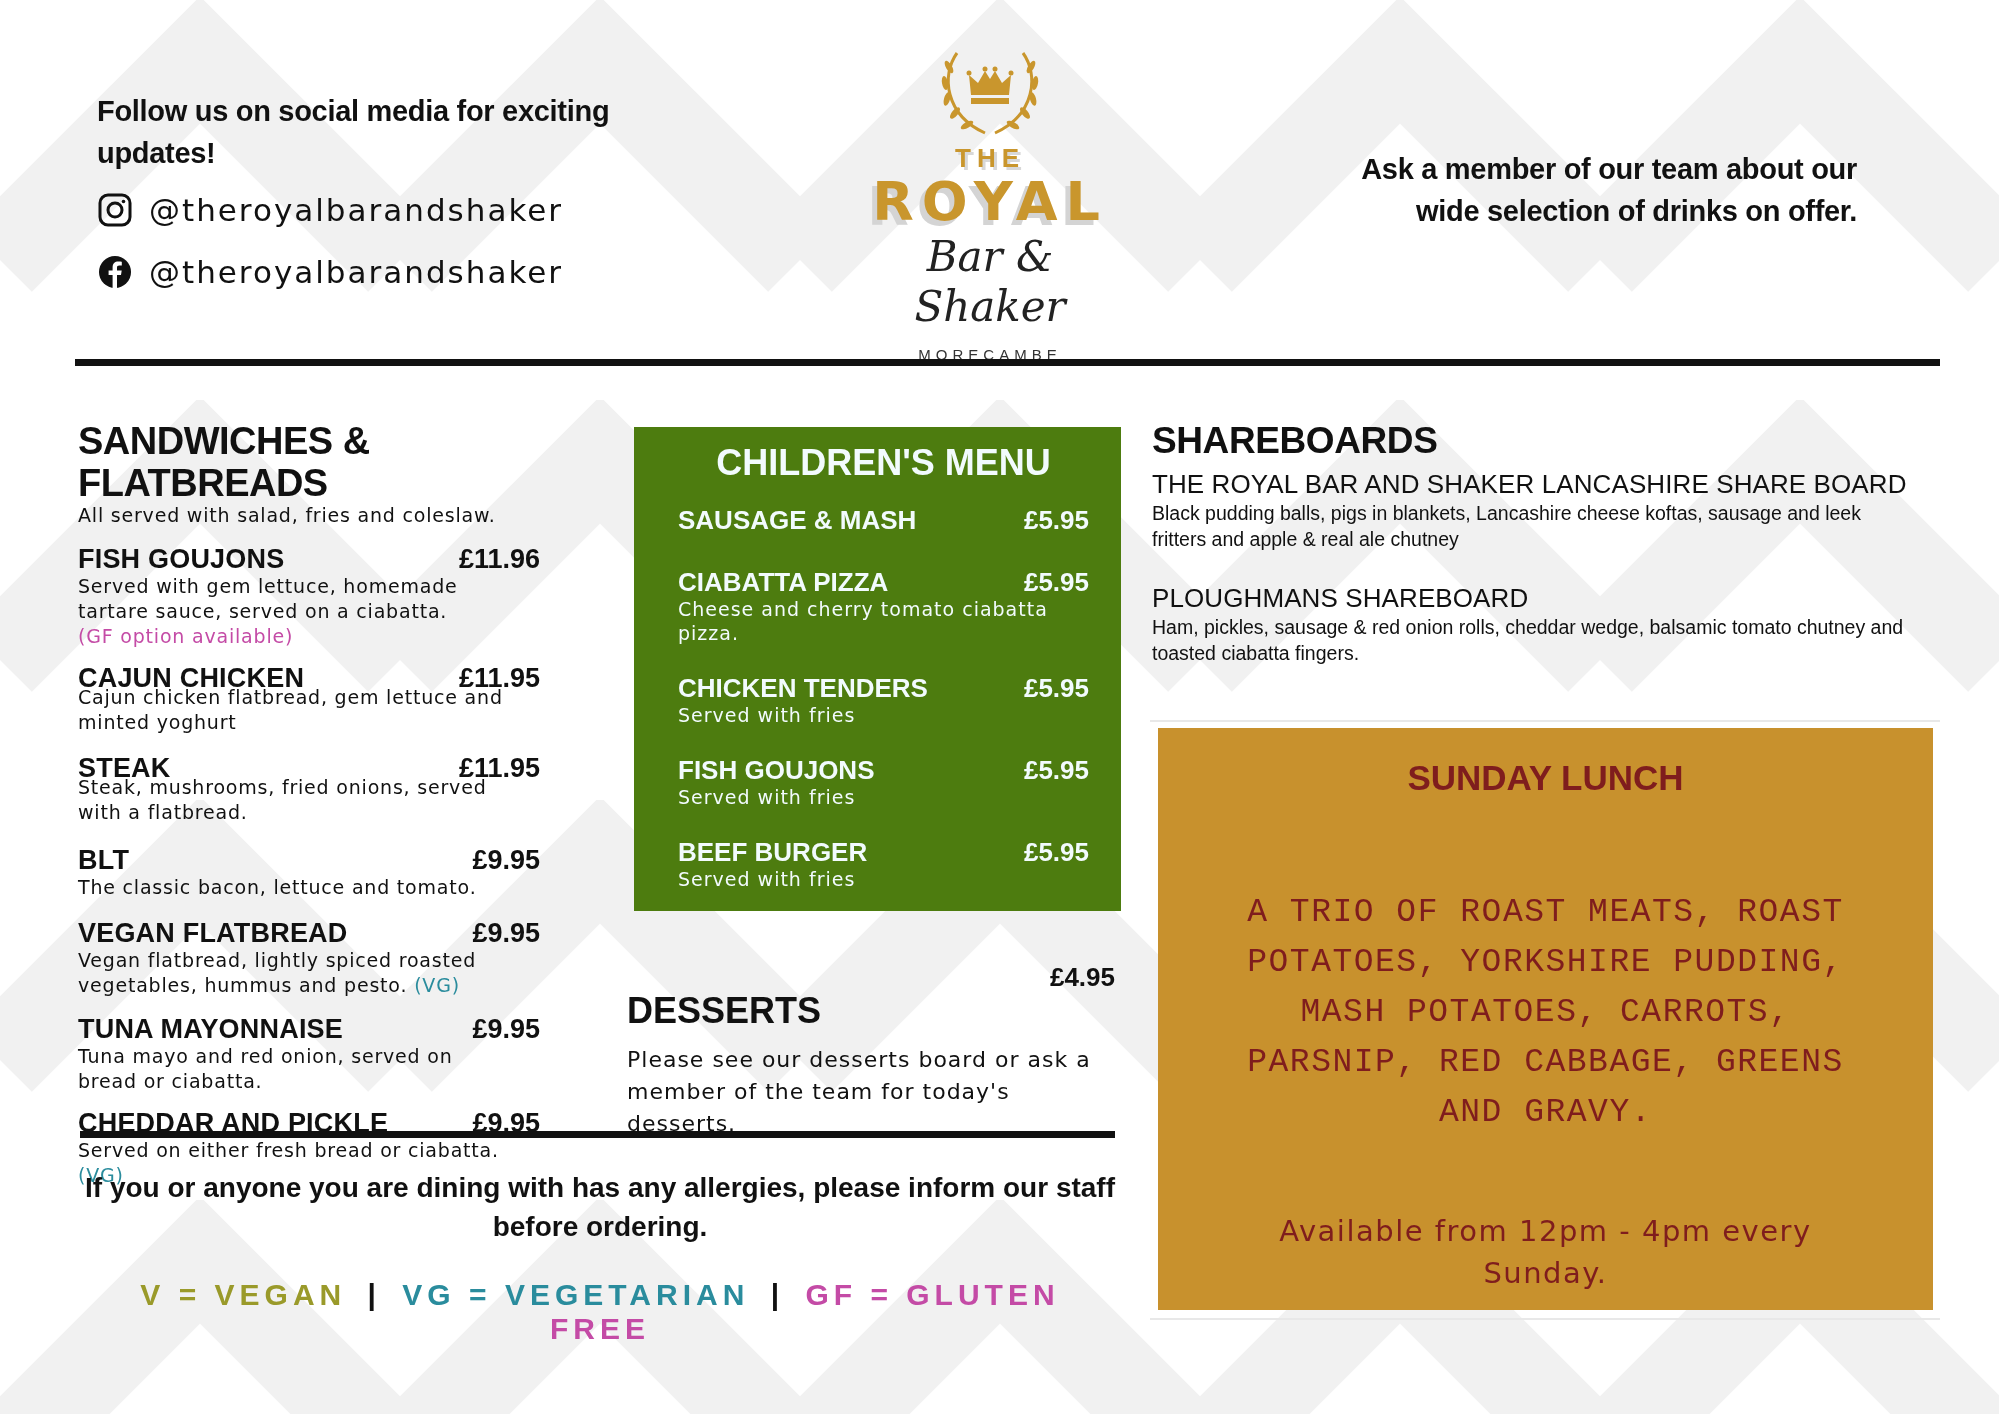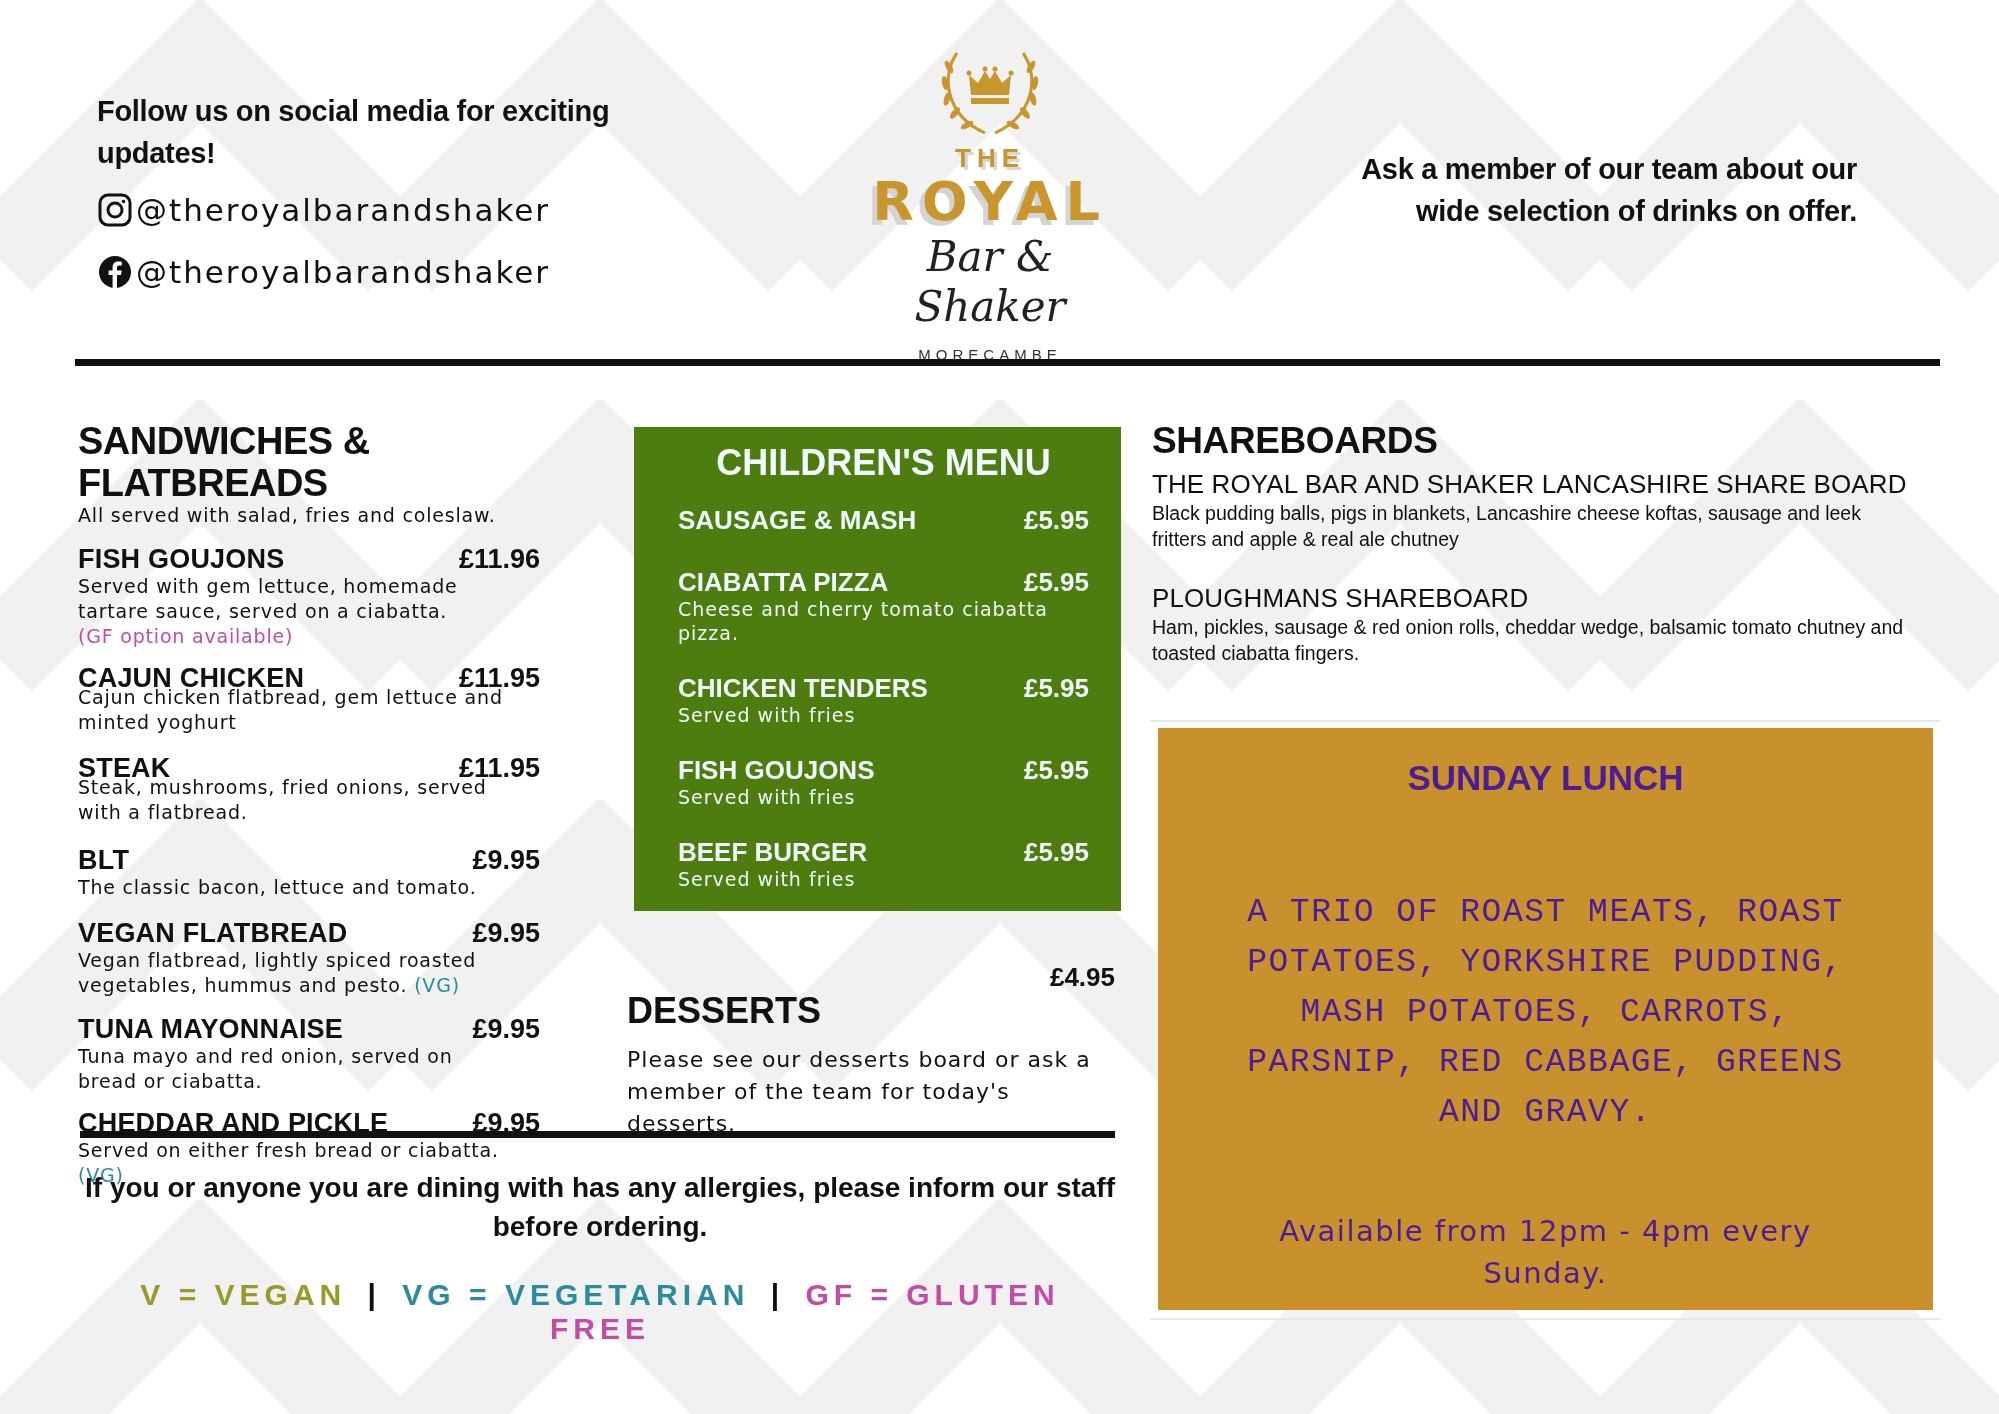--- a/index.html
+++ b/index.html
@@ -8,21 +8,21 @@
       font-family: "Liberation Sans", sans-serif; color: #111;
       background-color: #ffffff;
     }
     .bg {
       position: absolute; inset: 0; z-index: 0;
     }
     .layer { position: absolute; z-index: 1; }
 
     
     .social-title { left: 97px; top: 90px; width: 520px; font-size: 29px; font-weight: 700; line-height: 42px; letter-spacing: -0.3px; }
-    .social-row { left: 97px; display: flex; align-items: center; gap: 3px; font-size: 31px; letter-spacing: 2px; font-family: "DejaVu Sans", sans-serif; font-weight: 400; }
+    .social-row { left: 97px; display: flex; align-items: center; gap: 16px; font-size: 31px; letter-spacing: 2px; font-family: "DejaVu Sans", sans-serif; font-weight: 400; }
     .social-row.ig { top: 192px; }
     .social-row.fb { top: 254px; }
     .social-row svg { width: 36px; height: 36px; }
 
     .logo { left: 850px; top: 45px; width: 280px; text-align: center; }
     .logo .the { font-size: 26px; letter-spacing: 6px; color: #c9962d; font-weight: 700; margin-top: 2px; text-shadow: 3px 3px 0 #d8d8d8; }
     .logo .royal { font-family: "DejaVu Sans", sans-serif; font-size: 54px; letter-spacing: 8px; color: #c9962d; font-weight: 700; line-height: 56px; text-shadow: -5px 5px 0 #d4d4d4; }
     .logo .script { font-family: "DejaVu Serif", serif; font-style: italic; font-size: 42px; color: #222; line-height: 50px; margin-top: 2px; }
     .logo .town { font-size: 15px; letter-spacing: 5px; color: #333; margin-top: 14px; }
 
@@ -64,21 +64,21 @@
 
     
     .share { left: 1152px; top: 420px; width: 790px; }
     .share h2 { margin: 0 0 6px 0; font-size: 37px; font-weight: 700; line-height: 42px; letter-spacing: -0.4px; }
     .board .name { font-size: 26px; font-weight: 400; line-height: 32px; letter-spacing: 0.1px; }
     .board .desc { font-size: 19.5px; line-height: 26px; }
     .board + .board { margin-top: 30px; }
 
     
     .sunday-frame { left: 1150px; top: 720px; width: 790px; height: 600px; border-top: 2px solid #e8e8e8; border-bottom: 2px solid #e8e8e8; box-sizing: border-box; }
-    .sunday { left: 1158px; top: 728px; width: 775px; height: 582px; background: #c8912d; color: #4c1d95; text-align: center; box-sizing: border-box; padding-top: 28px; }
+    .sunday { left: 1158px; top: 728px; width: 775px; height: 582px; background: #c8912d; color: #7f1d1d; text-align: center; box-sizing: border-box; padding-top: 28px; }
     .sunday h2 { margin: 0; font-size: 35px; font-weight: 700; line-height: 44px; }
     .sunday .desc { margin: 88px auto 0; width: 660px; font-family: Liberation Mono, monospace; font-size: 33px; letter-spacing: 1.5px; line-height: 50px; font-weight: 400; }
     .sunday .avail { margin-top: 72px; font-family: "DejaVu Sans", sans-serif; font-size: 29px; letter-spacing: 1.5px; line-height: 42px; }
   </style>
 </head>
 <body>
 
 <svg class="bg" width="1999" height="1414" viewBox="0 0 1999 1414" xmlns="http://www.w3.org/2000/svg">
   <defs>
     <pattern id="chev" width="400" height="400" patternUnits="userSpaceOnUse">

